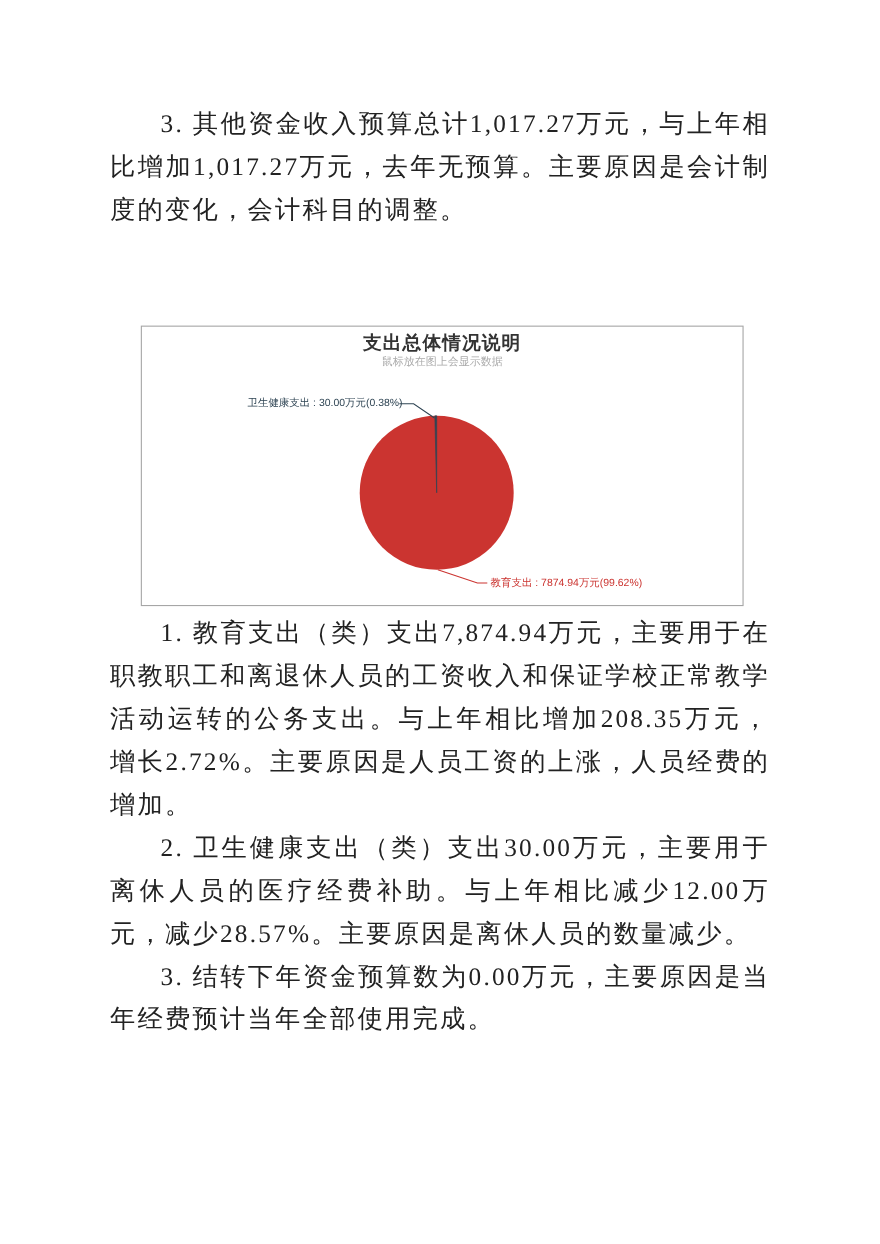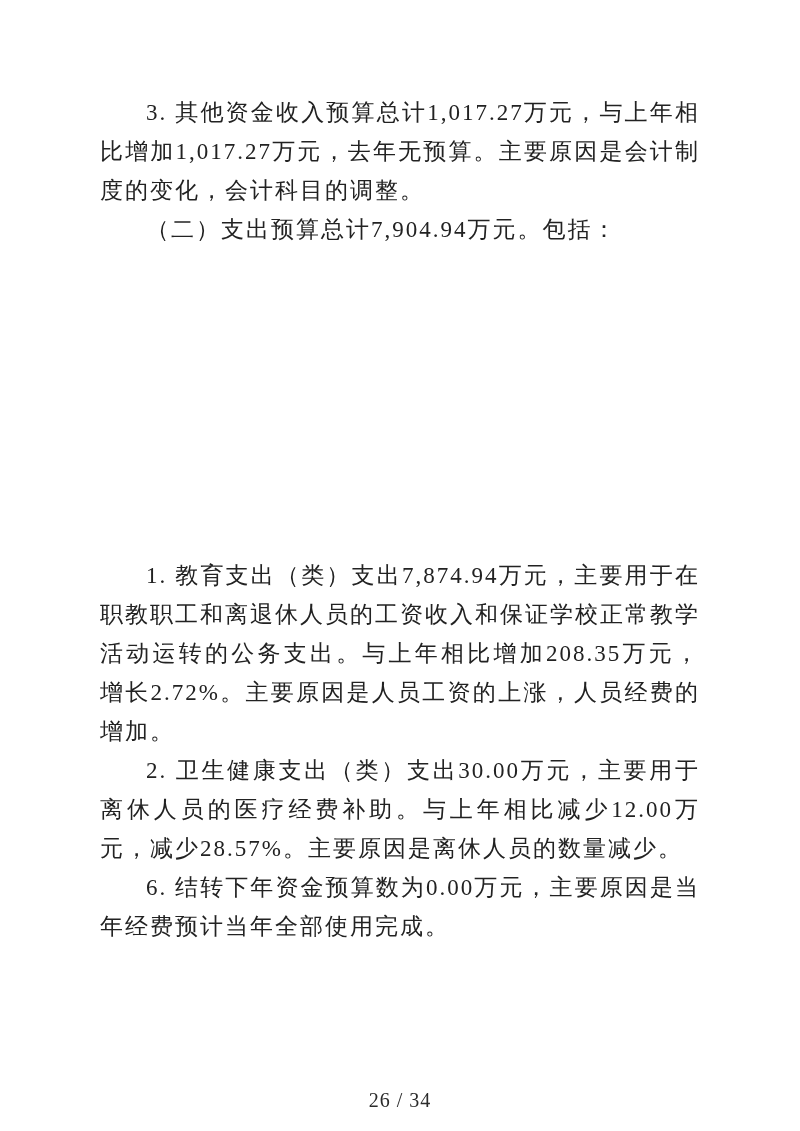--- a/index.html
+++ b/index.html
@@ -93,25 +93,42 @@
     letter-spacing: 1px;
   }
 </style>
 </head>
 <body>
 
 <div class="page">
 
   <div class="textblock top">
     <p class="para">3. 其他资金收入预算总计1,017.27万元，与上年相比增加1,017.27万元，去年无预算。主要原因是会计制度的变化，会计科目的调整。</p>
-    <p class="para">（二）支出预算总计7,904.94万元。包括：</p>
   </div>
 
+  <div class="chart">
+    <div class="chart-title">支出总体情况说明</div>
+    <div class="chart-subtitle">鼠标放在图上会显示数据</div>
+
+    <svg class="pie-svg" width="546" height="253" viewBox="0 0 546 253">
+
+      <circle cx="268" cy="151" r="70" fill="#cb3430"></circle>
+
+      <path d="M 268 151 L 266.3 81.05 A 70 70 0 0 1 268 81 Z" stroke-width="0.8" fill="#2f4554"></path>
+      <path d="M 268 151 L 266.3 81.05 A 70 70 0 0 1 268 81 Z" fill="none" stroke-width="0.6" stroke="#2f4554"></path>
+
+      <polyline points="266,83 247,70 234,70" fill="none" stroke-width="1" stroke="#2f4554"></polyline>
+
+      <polyline points="269,221 305,233 314,233" fill="none" stroke-width="1" stroke="#cb3430"></polyline>
+    </svg>
+
+    <div class="pie-label label-health">卫生健康支出 : 30.00万元(0.38%)</div>
+    <div class="pie-label label-education">教育支出 : 7874.94万元(99.62%)</div>
+  </div>
 
   <div class="textblock bottom">
     <p class="para">1. 教育支出（类）支出7,874.94万元，主要用于在职教职工和离退休人员的工资收入和保证学校正常教学活动运转的公务支出。与上年相比增加208.35万元，增长2.72%。主要原因是人员工资的上涨，人员经费的增加。</p>
     <p class="para">2. 卫生健康支出（类）支出30.00万元，主要用于离休人员的医疗经费补助。与上年相比减少12.00万元，减少28.57%。主要原因是离休人员的数量减少。</p>
-    <p class="para">6. 结转下年资金预算数为0.00万元，主要原因是当年经费预计当年全部使用完成。</p>
+    <p class="para">3. 结转下年资金预算数为0.00万元，主要原因是当年经费预计当年全部使用完成。</p>
   </div>
 
-  <div class="footer">26 / 34</div>
 
 </div>
 
 </body></html>

